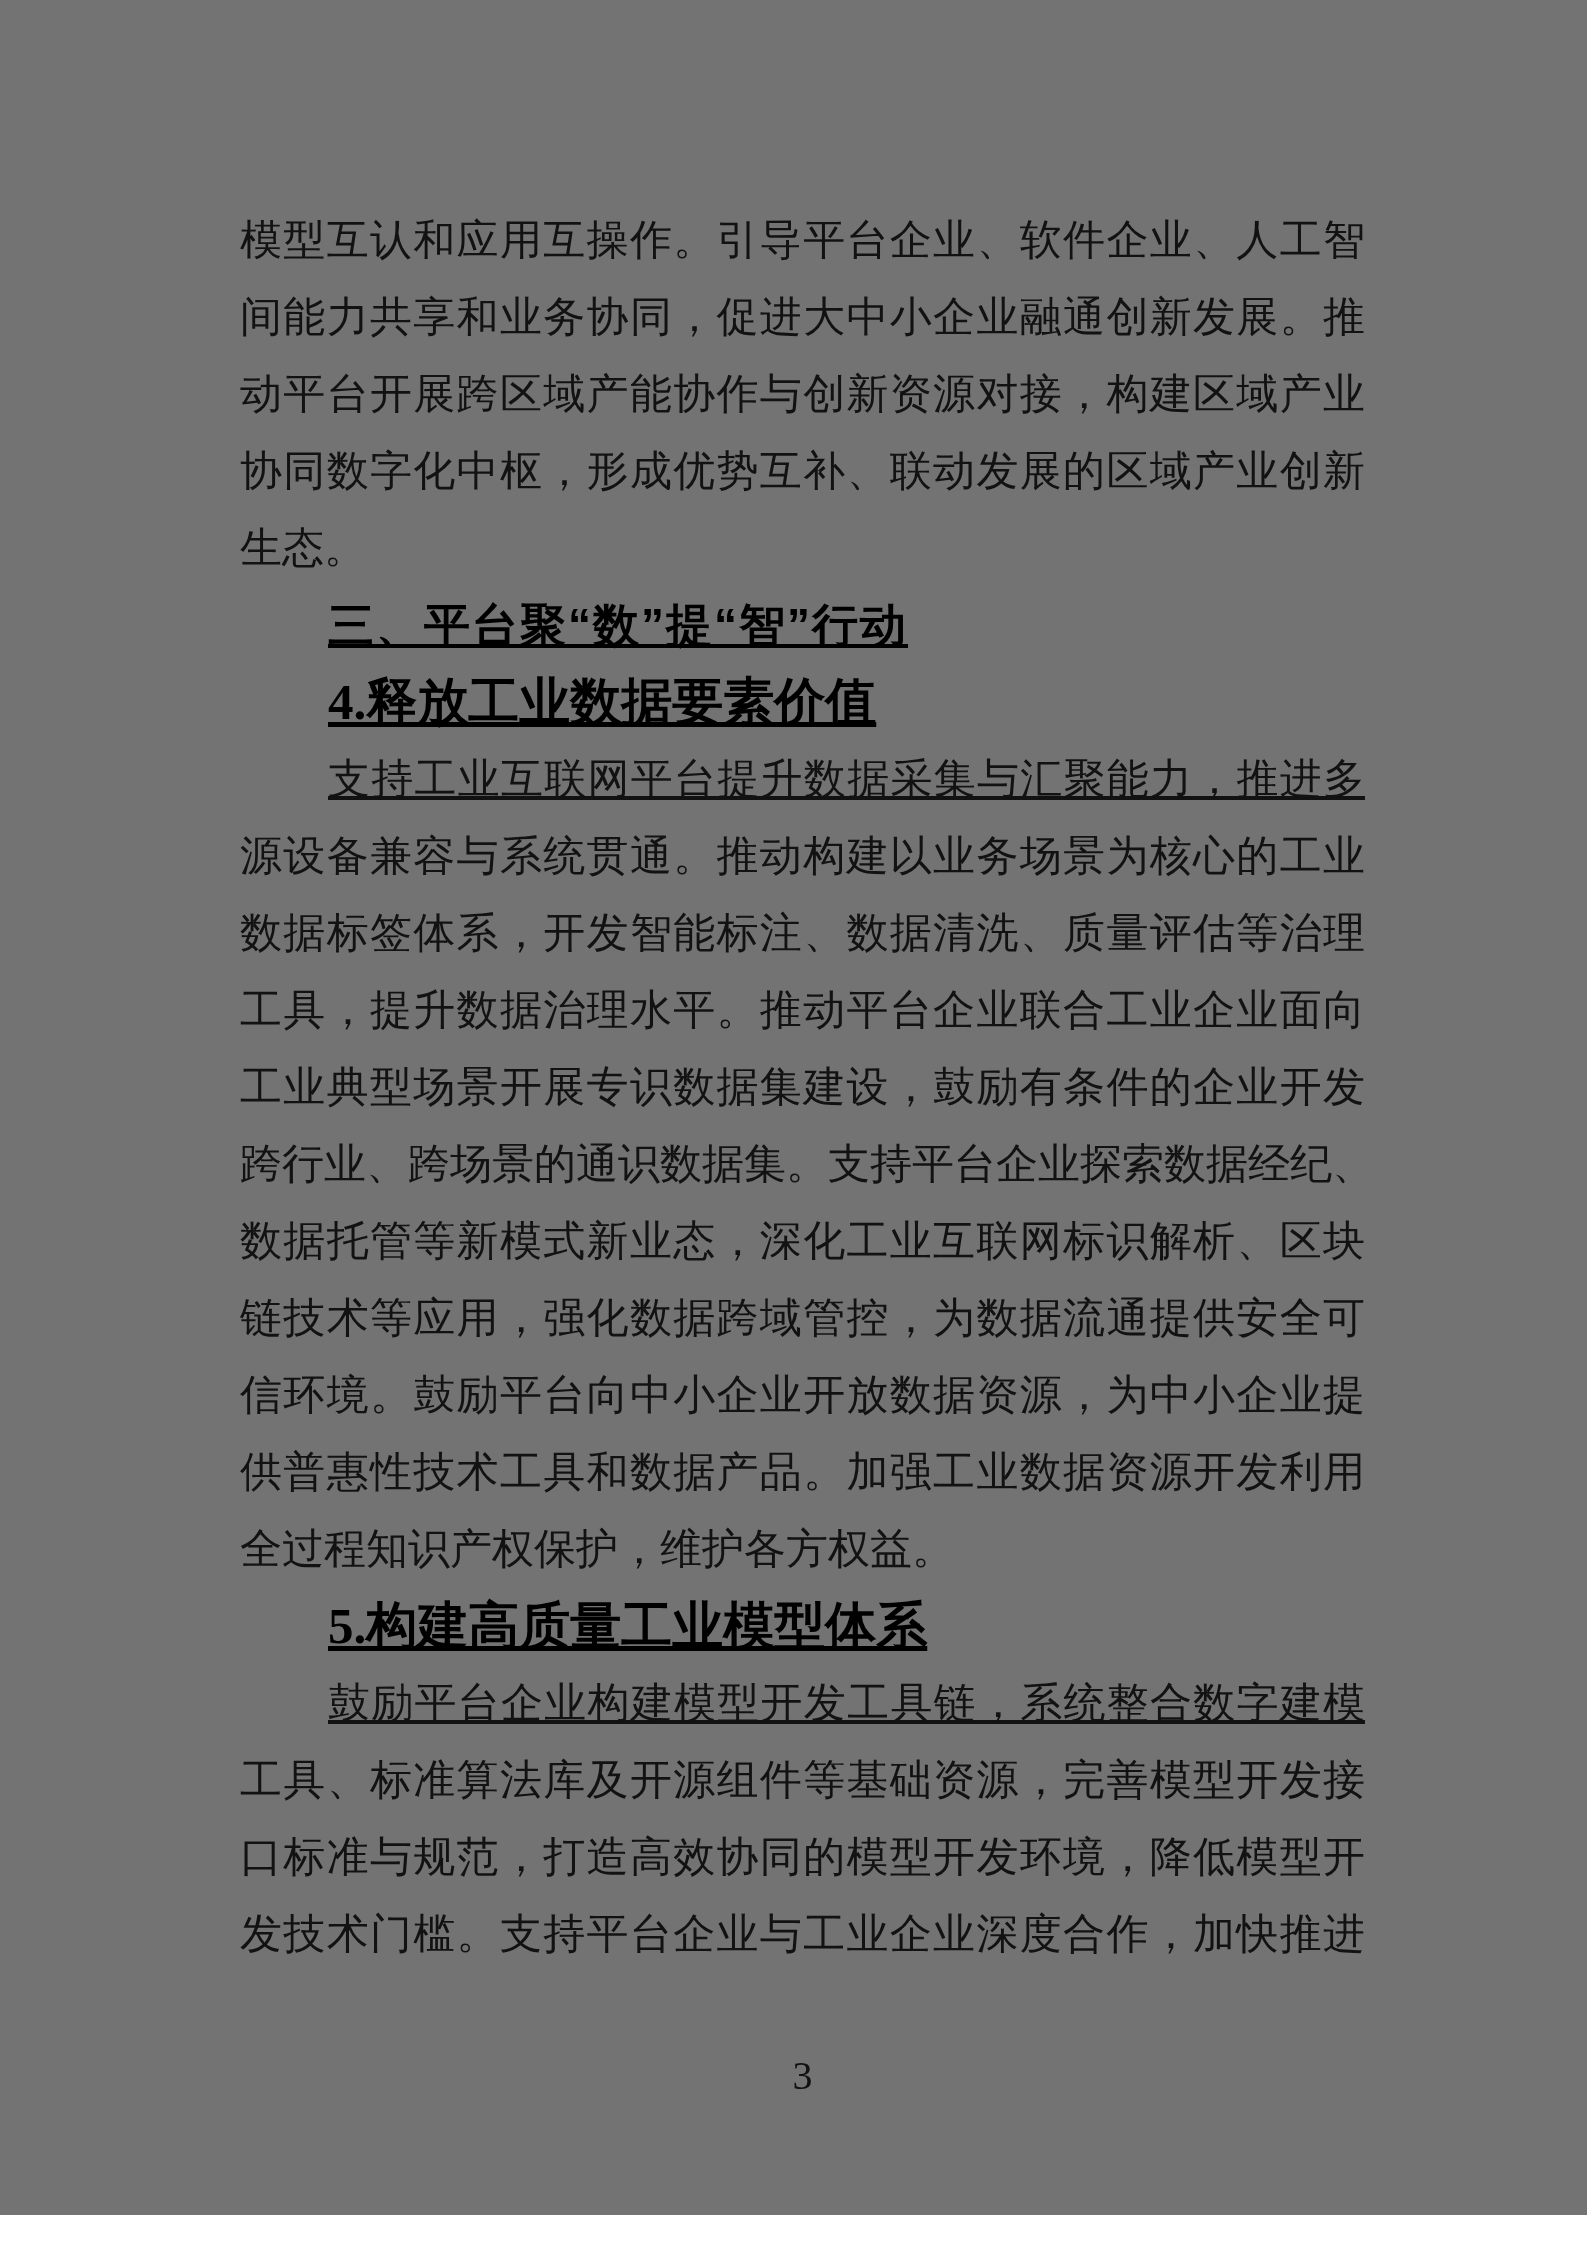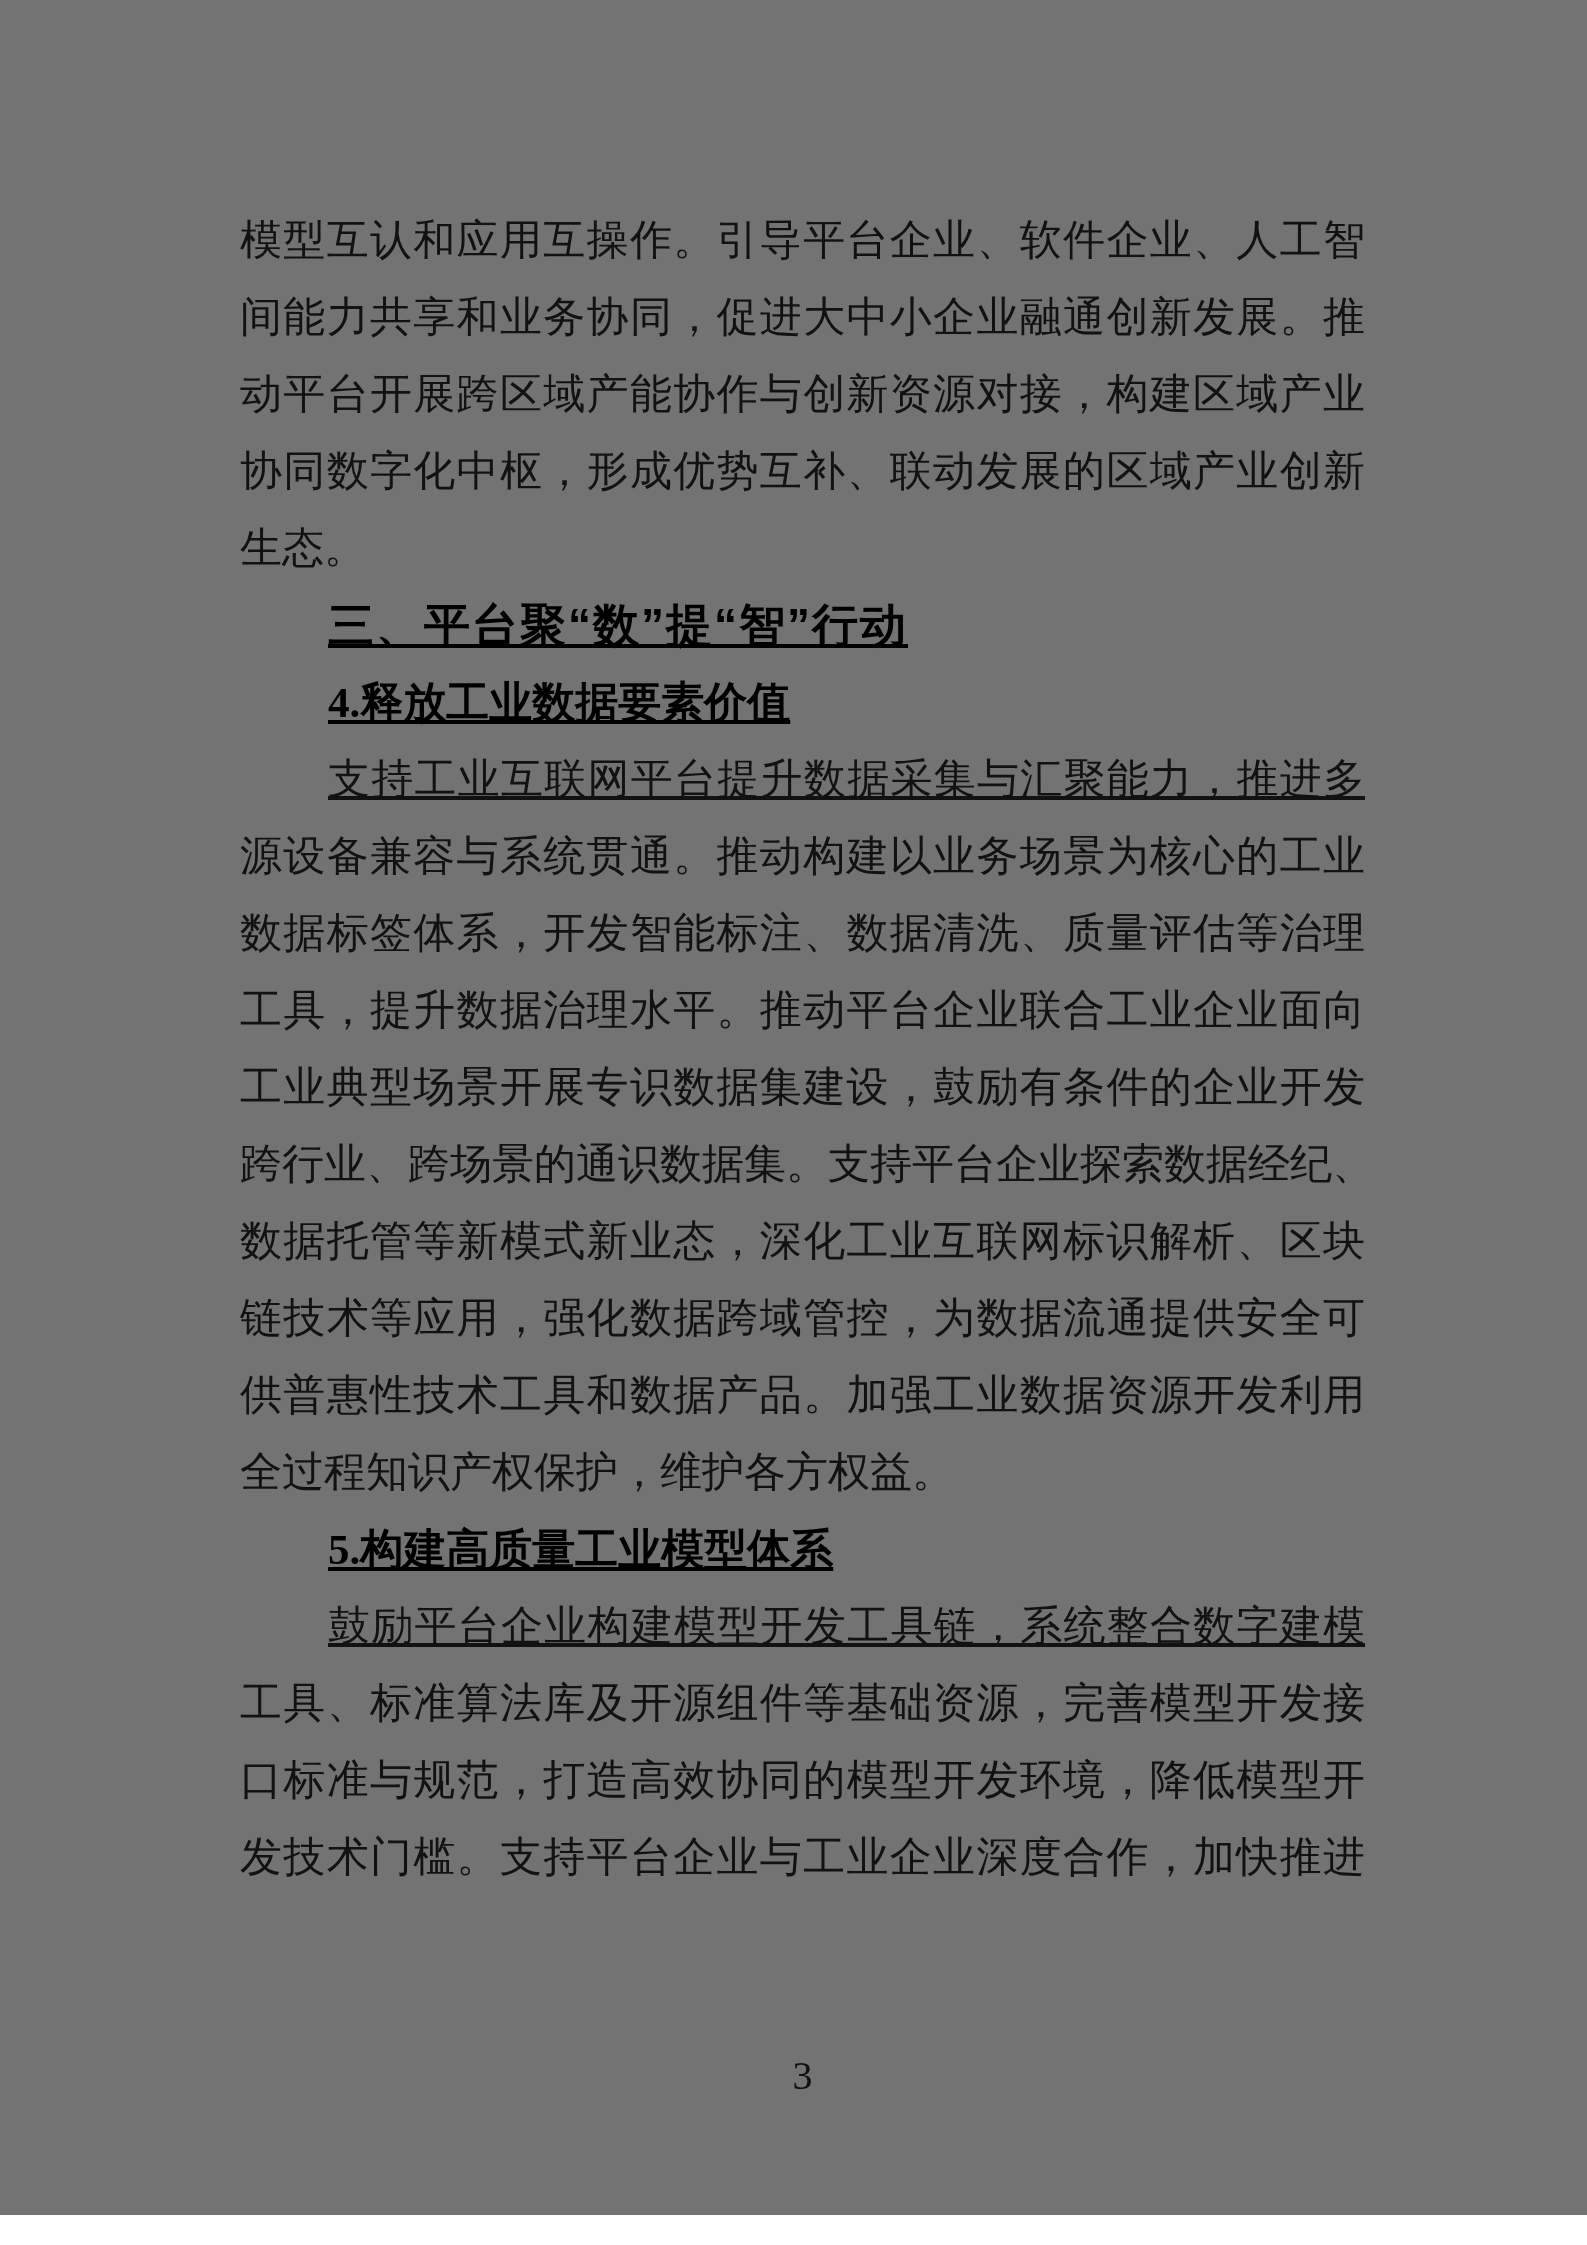--- a/index.html
+++ b/index.html
@@ -39,21 +39,21 @@
     font-family: "Liberation Sans", sans-serif;
     font-weight: bold;
     font-size: 46px;
     color: #000000;
     text-align: left;
     text-align-last: left;
     letter-spacing: 2px;
   }
   .line.h2 {
     font-weight: bold;
-    font-size: 43px;
+    font-size: 51px;
     color: #000000;
     text-align: left;
     text-align-last: left;
   }
   .pagenum {
     position: absolute;
     left: 240px;
     top: 2048px;
     width: 1125px;
     height: 56px;
@@ -76,20 +76,21 @@
       <div class="line h1 indent lastline">三、平台聚“数”提“智”行动</div>
       <div class="line h2 indent lastline">4.释放工业数据要素价值</div>
       <div class="line indent">支持工业互联网平台提升数据采集与汇聚能力，推进多</div>
       <div class="line">源设备兼容与系统贯通。推动构建以业务场景为核心的工业</div>
       <div class="line">数据标签体系，开发智能标注、数据清洗、质量评估等治理</div>
       <div class="line">工具，提升数据治理水平。推动平台企业联合工业企业面向</div>
       <div class="line">工业典型场景开展专识数据集建设，鼓励有条件的企业开发</div>
       <div class="line">跨行业、跨场景的通识数据集。支持平台企业探索数据经纪、</div>
       <div class="line">数据托管等新模式新业态，深化工业互联网标识解析、区块</div>
       <div class="line">链技术等应用，强化数据跨域管控，为数据流通提供安全可</div>
+      <div class="line">信环境。鼓励平台向中小企业开放数据资源，为中小企业提</div>
       <div class="line">供普惠性技术工具和数据产品。加强工业数据资源开发利用</div>
       <div class="line lastline">全过程知识产权保护，维护各方权益。</div>
       <div class="line h2 indent lastline">5.构建高质量工业模型体系</div>
       <div class="line indent">鼓励平台企业构建模型开发工具链，系统整合数字建模</div>
       <div class="line">工具、标准算法库及开源组件等基础资源，完善模型开发接</div>
       <div class="line">口标准与规范，打造高效协同的模型开发环境，降低模型开</div>
       <div class="line">发技术门槛。支持平台企业与工业企业深度合作，加快推进</div>
     </div>
   <div class="pagenum">3</div>
 </div>

